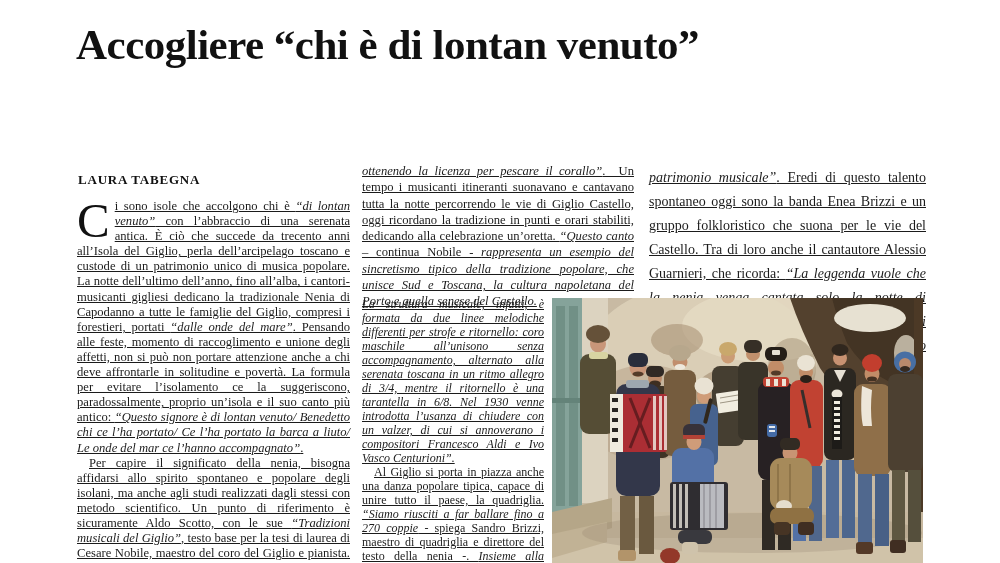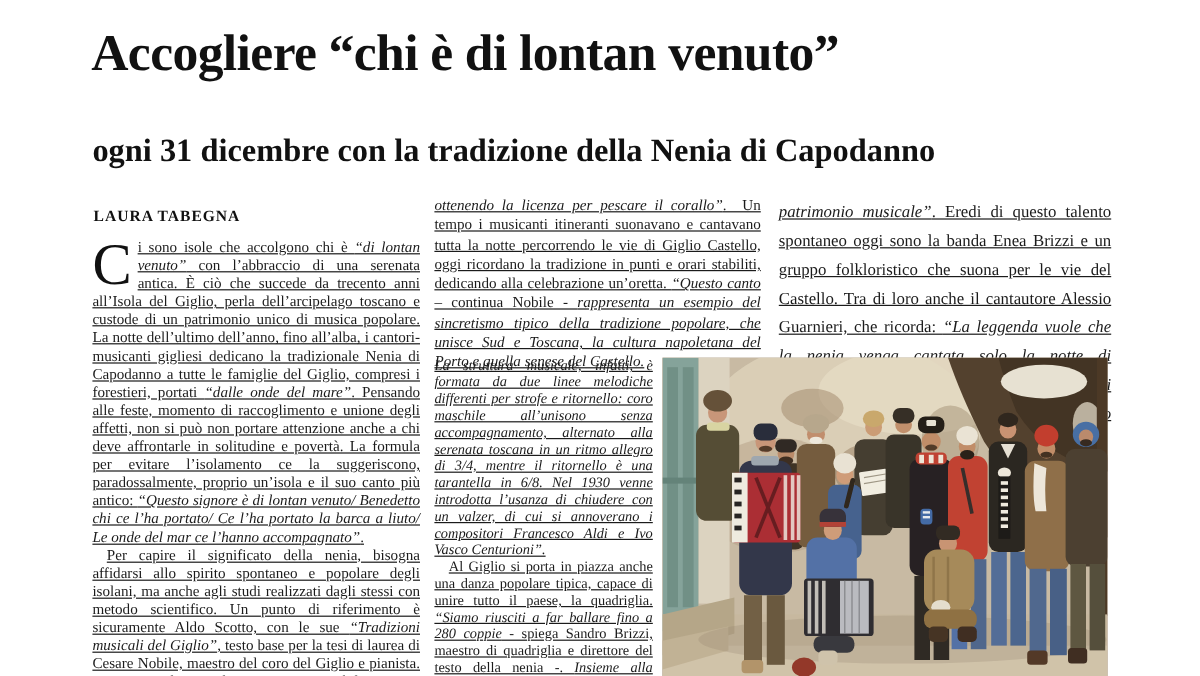--- a/index.html
+++ b/index.html
@@ -25,37 +25,36 @@
 </style>
 </head>
 <body>
 
 <div class="page">
 
   <h1 class="headline">Accogliere “chi è di lontan venuto”</h1>
 
   <h2 class="subhead">
     <br>
-    <span>ogni 31 dicembre con la tradizione della Nenia di Capodanno</span>
   </h2>
 
   <div class="byline">LAURA TABEGNA</div>
 
   <div class="col col1">
     <p><span class="dropcap">C</span><span>i sono isole che accolgono chi è <i>“di lontan venuto”</i> con l’abbraccio di una serenata antica. È ciò che succede da trecento anni all’Isola del Giglio, perla dell’arcipelago toscano e custode di un patrimonio unico di musica popolare. La notte dell’ultimo dell’anno, fino all’alba, i cantori-musicanti gigliesi dedicano la tradizionale Nenia di Capodanno a tutte le famiglie del Giglio, compresi i forestieri, portati <i>“dalle onde del mare”</i>. Pensando alle feste, momento di raccoglimento e unione degli affetti, non si può non portare attenzione anche a chi deve affrontarle in solitudine e povertà. La formula per evitare l’isolamento ce la suggeriscono, paradossalmente, proprio un’isola e il suo canto più antico: <i>“Questo signore è di lontan venuto/ Benedetto chi ce l’ha portato/ Ce l’ha portato la barca a liuto/ Le onde del mar ce l’hanno accompagnato”</i>.</span></p>
     <p class="indent">Per capire il significato della nenia, bisogna affidarsi allo spirito spontaneo e popolare degli isolani, ma anche agli studi realizzati dagli stessi con metodo scientifico. Un punto di riferimento è sicuramente Aldo Scotto, con le sue <i>“Tradizioni musicali del Giglio”</i>, testo base per la tesi di laurea di Cesare Nobile, maestro del coro del Giglio e pianista. <i>“La nenia di Capodanno</i> – spiega Nobile - <i>nasce come canto di questua, espressione della cultura contadina, e risale ai primi del 1700, quando i napoletani giunsero nell’isola</i></p>
   </div>
 
   <div class="col col2top">
     <p><i>ottenendo la licenza per pescare il corallo”</i>.&nbsp; Un tempo i musicanti itineranti suonavano e cantavano tutta la notte percorrendo le vie di Giglio Castello, oggi ricordano la tradizione in punti e orari stabiliti, dedicando alla celebrazione un’oretta. <i>“Questo canto</i> – continua Nobile - <i>rappresenta un esempio del sincretismo tipico della tradizione popolare, che unisce Sud e Toscana, la cultura napoletana del Porto e quella senese del Castello.</i></p>
   </div>
 
   <div class="col col2narrow">
     <p><i>La struttura musicale, infatti, è formata da due linee melodiche differenti per strofe e ritornello: coro maschile all’unisono senza accompagnamento, alternato alla serenata toscana in un ritmo allegro di 3/4, mentre il ritornello è una tarantella in 6/8. Nel 1930 venne introdotta l’usanza di chiudere con un valzer, di cui si annoverano i compositori Francesco Aldi e Ivo Vasco Centurioni”.</i></p>
-    <p class="indent">Al Giglio si porta in piazza anche una danza popolare tipica, capace di unire tutto il paese, la quadriglia. <i>“Siamo riusciti a far ballare fino a 280 coppie</i> - spiega Sandro Brizzi, maestro di quadriglia e direttore del testo della nenia -. <i>Insieme alla bumbabà e alle serenate, il Giglio mantiene vivo un</i></p>
+    <p class="indent">Al Giglio si porta in piazza anche una danza popolare tipica, capace di unire tutto il paese, la quadriglia. <i>“Siamo riusciti a far ballare fino a 270 coppie</i> - spiega Sandro Brizzi, maestro di quadriglia e direttore del testo della nenia -. <i>Insieme alla bumbabà e alle serenate, il Giglio mantiene vivo un</i></p>
   </div>
 
   <div class="col col3">
     <p><i>patrimonio musicale”</i>. Eredi di questo talento spontaneo oggi sono la banda Enea Brizzi e un gruppo folkloristico che suona per le vie del Castello. Tra di loro anche il cantautore Alessio Guarnieri, che ricorda: <i>“La leggenda vuole che la nenia venga cantata solo la notte di Capodanno e, da tempo immemore, i gigliesi onorano questa tradizione, mantenendo vivo lo spirito dell’Isola”</i>.</p>
   </div>
 
   <figure class="photo">
     <svg width="371" height="266" viewBox="0 0 371 266" xmlns="http://www.w3.org/2000/svg">
 
       <g>

